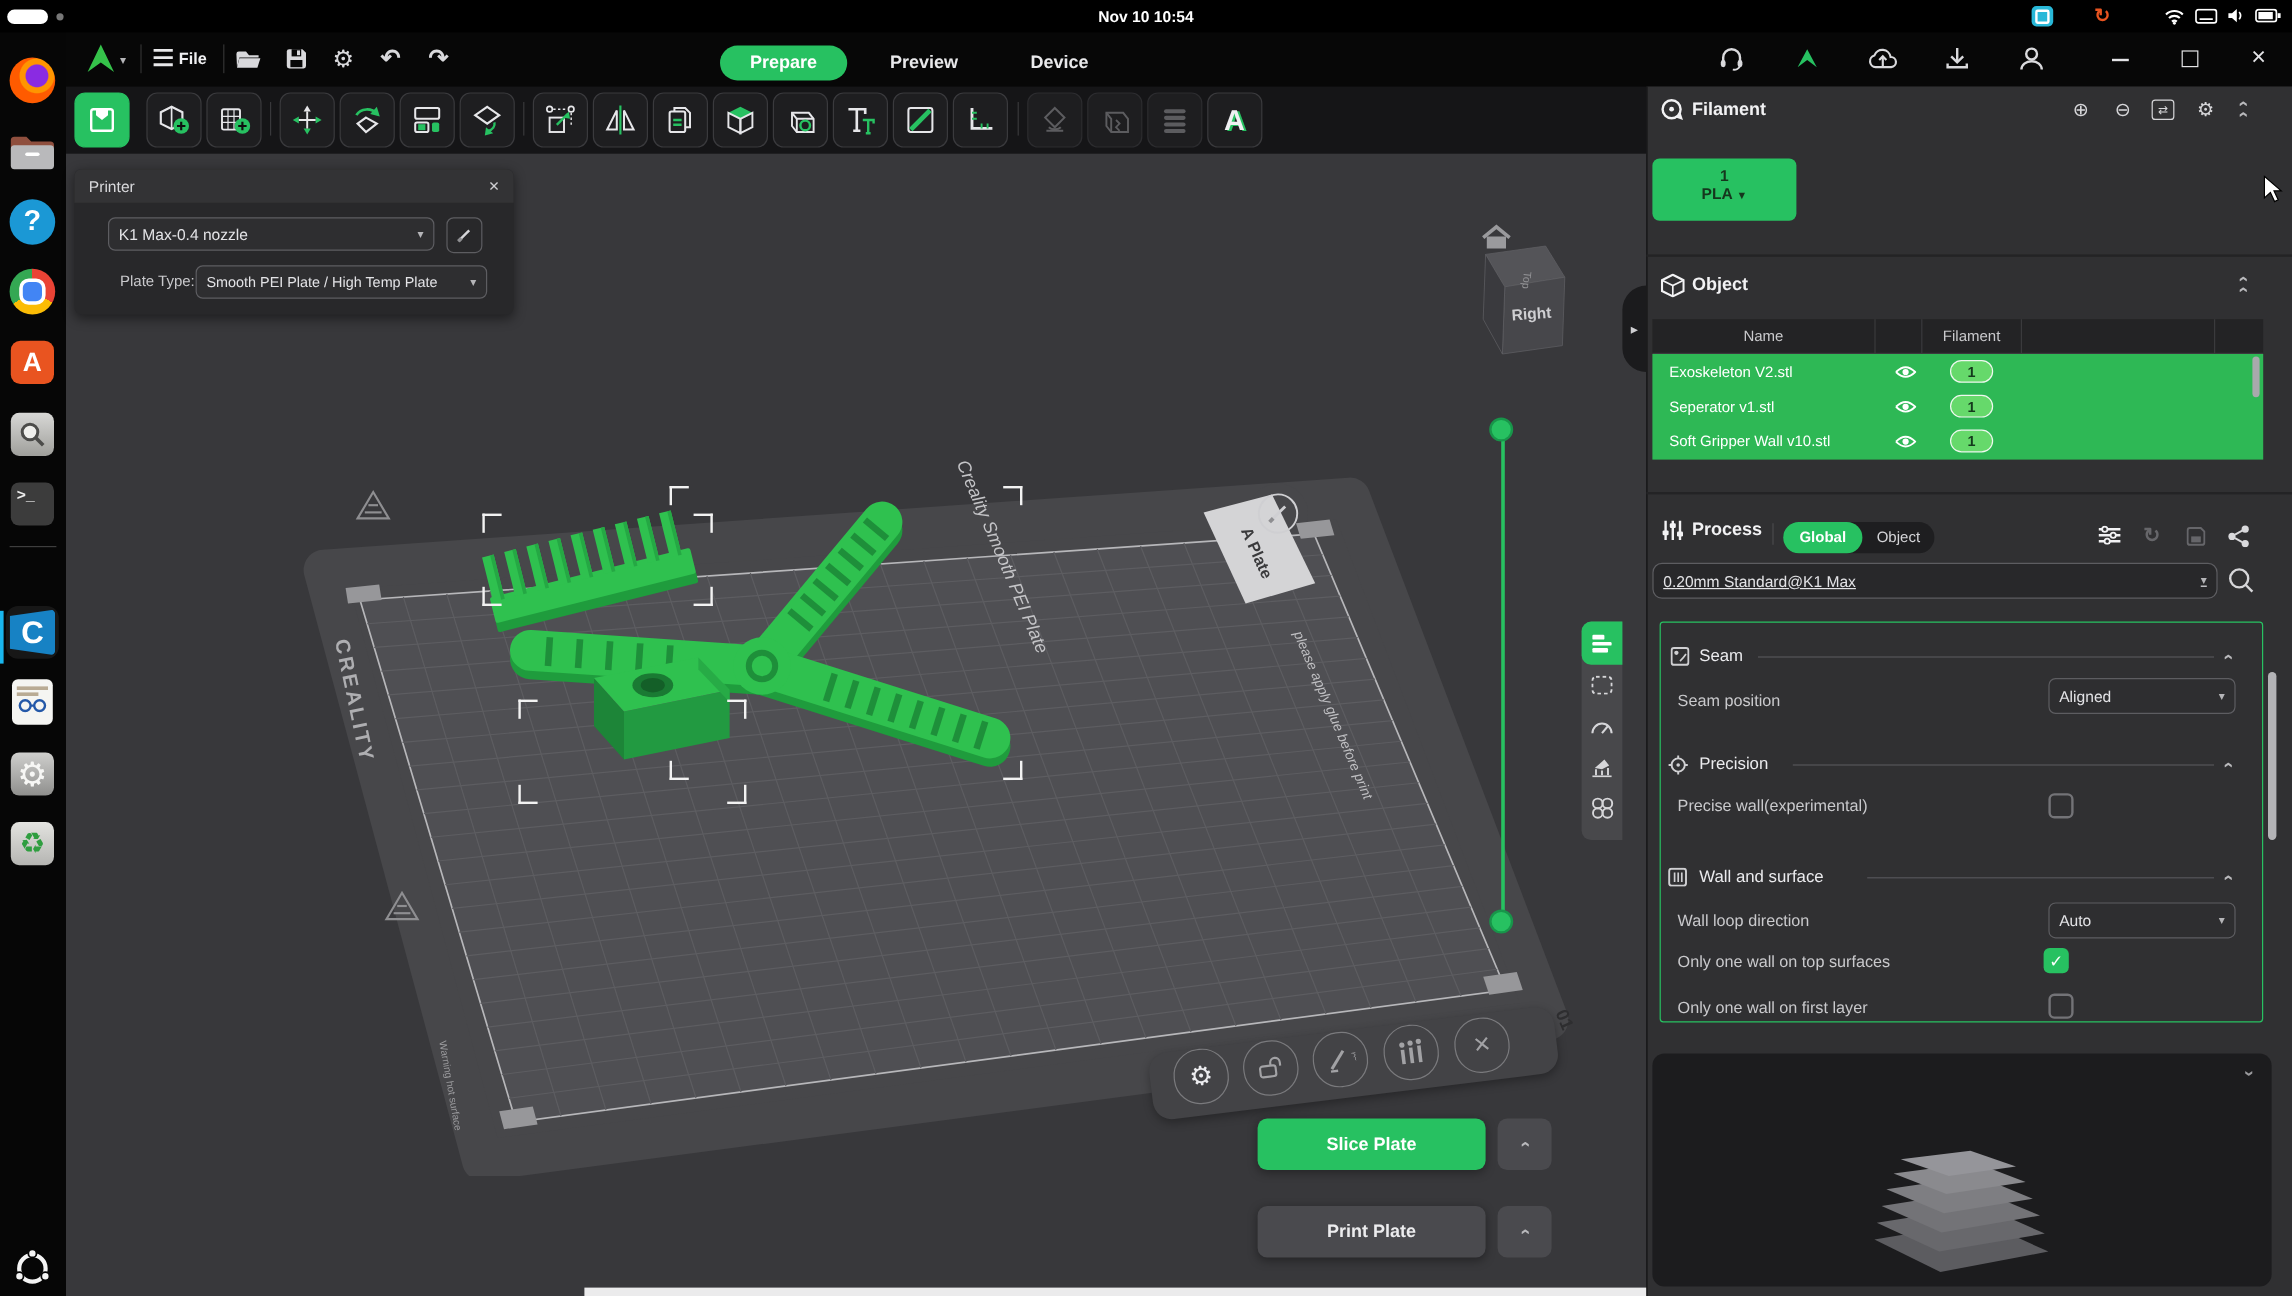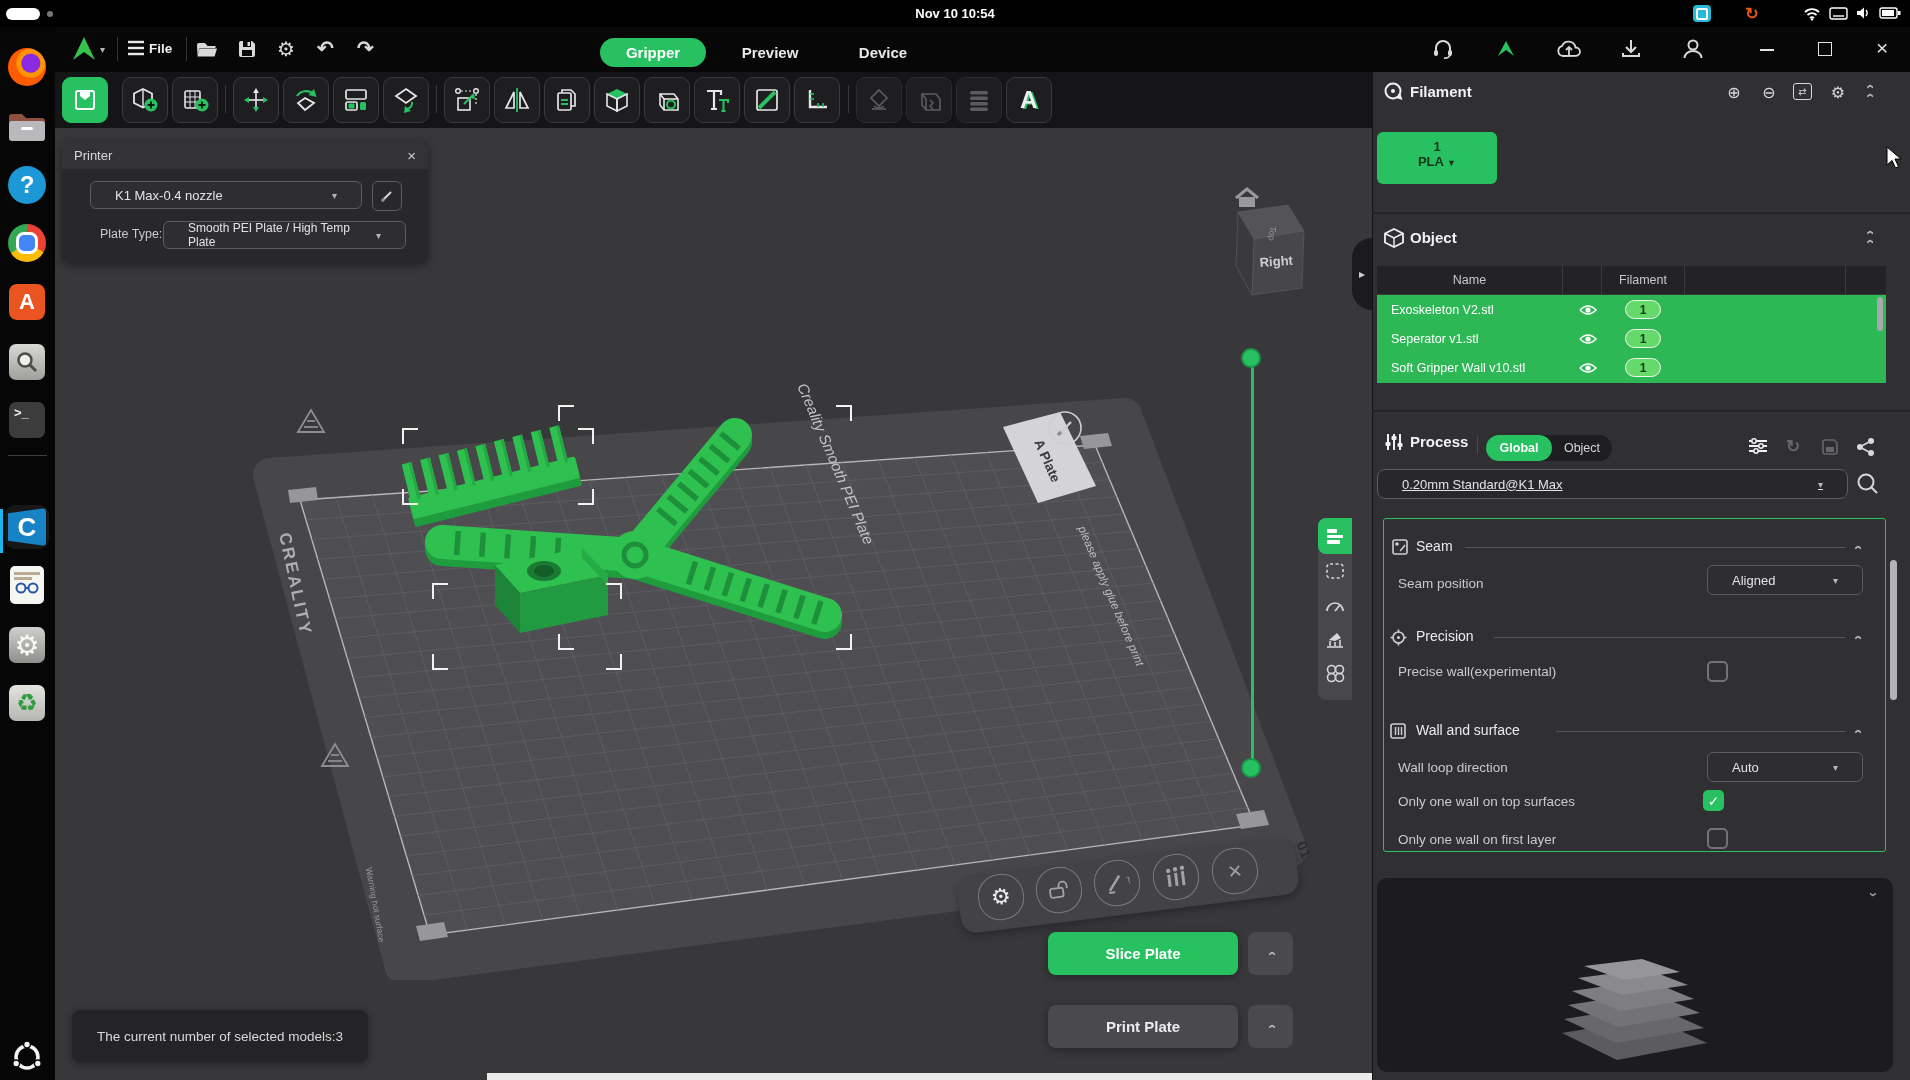--- a/index.html
+++ b/index.html
@@ -21,21 +21,21 @@
   
   #toolbar{left:55px;top:72px;width:1317px;height:56px;background:#151517;border-bottom:1px solid #0c0c0d;}
   .tb{position:absolute;top:5px;width:44px;height:44px;border:1px solid #3a3a3d;border-radius:9px;background:#1e1e20;display:flex;align-items:center;justify-content:center;}
   .tb.active{background:#27c161;border-color:#27c161;}
   .tsep{position:absolute;top:13px;width:1px;height:28px;background:#38383b;}
   
   #viewport{left:55px;top:128px;width:1317px;height:952px;background:#38383b;}
   
   #printer-panel{left:62px;top:141px;width:366px;height:121px;background:#28282a;border-radius:6px;box-shadow:0 3px 10px rgba(0,0,0,.45);}
   #printer-head{height:28px;background:#333335;border-radius:6px 6px 0 0;color:#d9d9dc;font-size:13px;}
-  .drp{background:#2e2e30;border:1px solid #5d5d61;border-radius:6px;color:#e3e3e6;font-size:13px;display:flex;align-items:center;justify-content:space-between;padding:0 24px;box-sizing:border-box;}
+  .drp{background:#2e2e30;border:1px solid #5d5d61;border-radius:6px;color:#e3e3e6;font-size:13px;display:flex;align-items:center;justify-content:space-between;padding:0 8px;box-sizing:border-box;}
   .caret{color:#b5b5b8;font-size:10px;}
   .lab{color:#c9c9cc;font-size:13.5px;}
   
   #rpanel{left:1372px;top:72px;width:538px;height:1008px;background:#303032;border-left:1px solid #141416;}
   .ptitle{color:#f2f2f4;font-size:15px;font-weight:bold;}
   .hic{color:#d6d6d9;font-size:16px;width:24px;height:24px;display:flex;align-items:center;justify-content:center;}
   .dim{color:#66666a;}
   .divh{position:absolute;left:1372px;width:538px;height:2px;background:#232325;}
   .chev{display:inline-block;transform:rotate(-90deg);color:#b9b9bc;font-size:15px;font-weight:bold;}
   .chevd{display:inline-block;transform:rotate(90deg);color:#9a9a9d;font-size:15px;font-weight:bold;}
@@ -165,21 +165,21 @@
     <svg class="abs" style="left:182px;top:12px;" width="20" height="20">
       <path d="M2,4 a2,2 0 0 1 2,-2 h11 l3,3 v11 a2,2 0 0 1 -2,2 h-12 a2,2 0 0 1 -2,-2 z" fill="#d9d9dc"></path>
         <rect x="6" y="2" width="8" height="6" fill="#070707"></rect>
         <rect x="10.5" y="3" width="2.5" height="4" fill="#d9d9dc"></rect>
         <rect x="5" y="11" width="10" height="6" fill="#070707"></rect>
     </svg>
     <div class="abs" style="left:222px;top:10px;color:#d9d9dc;font-size:20px;">⚙</div>
     <div class="abs" style="left:262px;top:9px;color:#d9d9dc;font-size:20px;font-weight:bold;">↶</div>
     <div class="abs" style="left:302px;top:9px;color:#d9d9dc;font-size:20px;font-weight:bold;">↷</div>
 
-    <div class="abs tab active fc" style="left:545px;top:11px;width:106px;height:29px;">Gripper</div>
+    <div class="abs tab active fc" style="left:545px;top:11px;width:106px;height:29px;">Prepare</div>
     <div class="abs tab fc" style="left:680px;top:11px;width:70px;height:29px;">Preview</div>
     <div class="abs tab fc" style="left:793px;top:11px;width:70px;height:29px;">Device</div>
 
     <svg class="abs" style="left:1377px;top:11px;" width="22" height="22">
       <path d="M4,13 v-3 a7,7 0 0 1 14,0 v3" stroke="#d9d9dc" stroke-width="2" fill="none"></path>
         <rect x="2" y="12" width="4" height="6" rx="2" fill="#d9d9dc"></rect>
         <rect x="16" y="12" width="4" height="6" rx="2" fill="#d9d9dc"></rect>
         <path d="M18,17 a5,4 0 0 1 -6,3" stroke="#d9d9dc" stroke-width="1.6" fill="none"></path>
     </svg>
     <svg class="abs" style="left:1440px;top:11px;" width="22" height="22">
@@ -638,21 +638,20 @@
 
   <div class="abs fc" style="left:1048px;top:932px;width:190px;height:43px;background:#27c161;border-radius:8px;color:#fff;font-size:15px;font-weight:bold;box-shadow:0 2px 8px rgba(0,0,0,.35);">Slice Plate</div>
   <div class="abs fc" style="left:1248px;top:932px;width:45px;height:43px;background:#4a4a4e;border-radius:8px;">
       <span class="chev">›</span>
     </div>
   <div class="abs fc" style="left:1048px;top:1005px;width:190px;height:43px;background:#4a4a4e;border-radius:8px;color:#ececee;font-size:15px;font-weight:bold;box-shadow:0 2px 8px rgba(0,0,0,.35);">Print Plate</div>
   <div class="abs fc" style="left:1248px;top:1005px;width:45px;height:43px;background:#4a4a4e;border-radius:8px;">
       <span class="chev">›</span>
     </div>
 
-  <div class="abs fc" style="left:72px;top:1010px;width:296px;height:52px;background:#242426;border-radius:8px;color:#d9d9dc;font-size:13.5px;box-shadow:0 2px 8px rgba(0,0,0,.4);">The current number of selected models:3</div>
 
   <div class="abs" style="left:487px;top:1073px;width:1096px;height:7px;background:#ebebec;"></div>
 
   <div class="abs" id="rpanel"></div>
 
   <svg class="abs" style="left:1384px;top:82px;" width="20" height="20">
     <circle cx="9" cy="9" r="7.5" stroke="#f2f2f4" stroke-width="2" fill="none"></circle>
       <circle cx="9" cy="9" r="2" fill="#f2f2f4"></circle>
       <path d="M16.5,12 a8,8 0 0 1 -4,4 l6,2 z" fill="#f2f2f4"></path>
   </svg>

